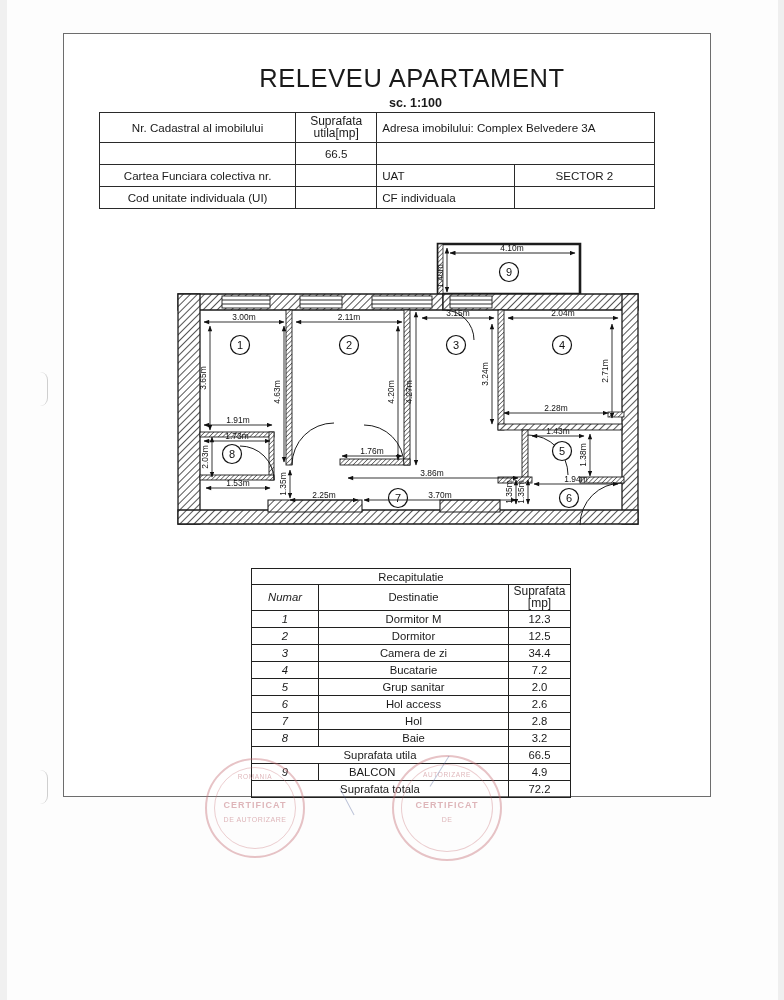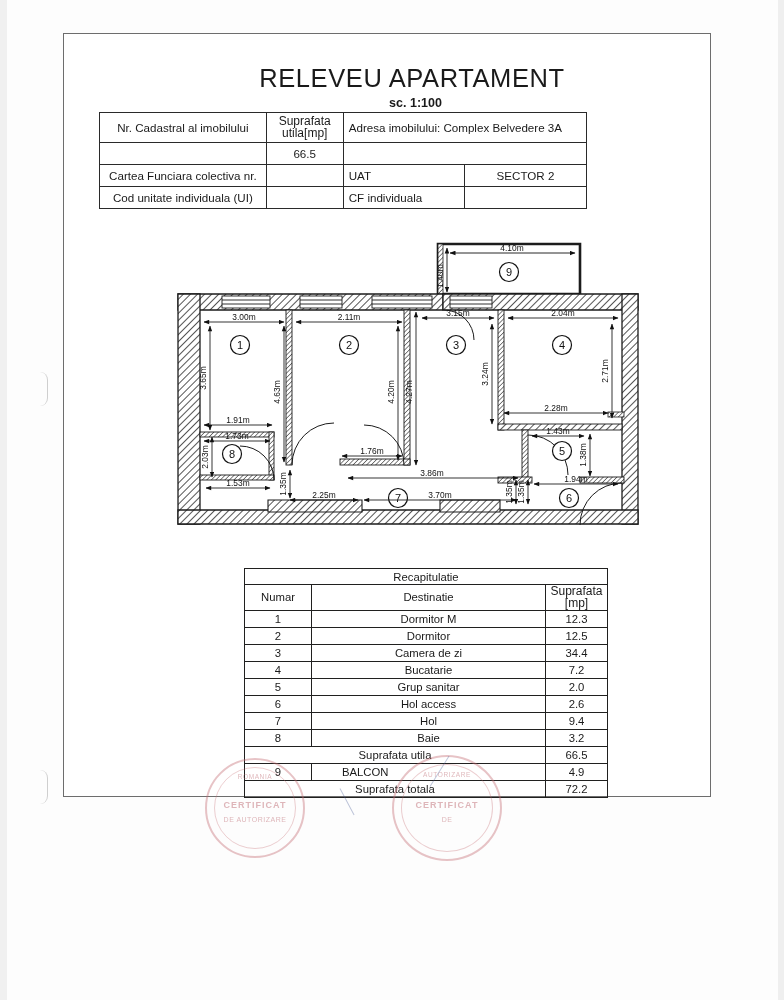--- a/index.html
+++ b/index.html
@@ -16,34 +16,34 @@
   #scan-notch-b{position:absolute;left:40px;top:770px;width:7px;height:34px;
         border-right:1px solid #cfcfcf;border-radius:0 40px 40px 0;}
 
   
   #title{position:absolute;left:0;right:0;top:64px;text-align:center;
         font-size:25.5px;letter-spacing:.6px;font-weight:400;margin-left:40px;}
   #scale{position:absolute;left:0;right:0;top:96px;text-align:center;
         font-size:12.5px;font-weight:bold;padding-left:47px;}
 
   
-  #hdr{position:absolute;left:99px;top:112px;width:488px;border-collapse:collapse;}
+  #hdr{position:absolute;left:99px;top:112px;width:556px;border-collapse:collapse;}
   #hdr td{border:1.1px solid #2a2a2a;font-size:11.6px;padding:2px 5px;height:17px;
         vertical-align:middle;}
   .c{text-align:center;}
   .tiny{font-size:12px;line-height:1.03;}
 
   
   #plan{position:absolute;left:160px;top:232px;width:520px;height:320px;}
   #plan svg{display:block;}
 
   
-  #recap{position:absolute;left:244px;top:568px;width:364px;border-collapse:collapse;}
+  #recap{position:absolute;left:251px;top:568px;width:320px;border-collapse:collapse;}
   #recap td{border:1.05px solid #20201f;font-size:11.3px;height:16px;padding:0 4px;}
-  #recap .num{text-align:center;width:58px;}
+  #recap .num{text-align:center;width:58px;font-style:italic;}
   #recap .dst{text-align:center;}
   #recap .sup{text-align:center;width:53px;}
   #recap .hdrow td{text-align:center;font-size:11.3px;}
   #recap .caption{text-align:center;font-size:11.3px;height:15px;}
 
   
   .stamp{position:absolute;border:2px solid rgba(196,106,112,.40);border-radius:50%;
         color:rgba(186,96,104,.46);font-size:8px;text-align:center;pointer-events:none;}
   .stamp span{position:absolute;left:0;right:0;}
   #stamp-left{left:205px;top:758px;width:96px;height:96px;}
@@ -330,21 +330,21 @@
         <td class="sup">2.0</td>
       </tr>
       <tr>
         <td class="num">6</td>
         <td class="dst">Hol access</td>
         <td class="sup">2.6</td>
       </tr>
       <tr>
         <td class="num">7</td>
         <td class="dst">Hol</td>
-        <td class="sup">9.4</td>
+        <td class="sup">2.8</td>
       </tr>
       <tr>
         <td class="num">8</td>
         <td class="dst">Baie</td>
         <td class="sup">3.2</td>
       </tr>
     </tbody>
   <tbody>
       <tr>
     <td class="dst" colspan="2">Suprafata utila</td>

